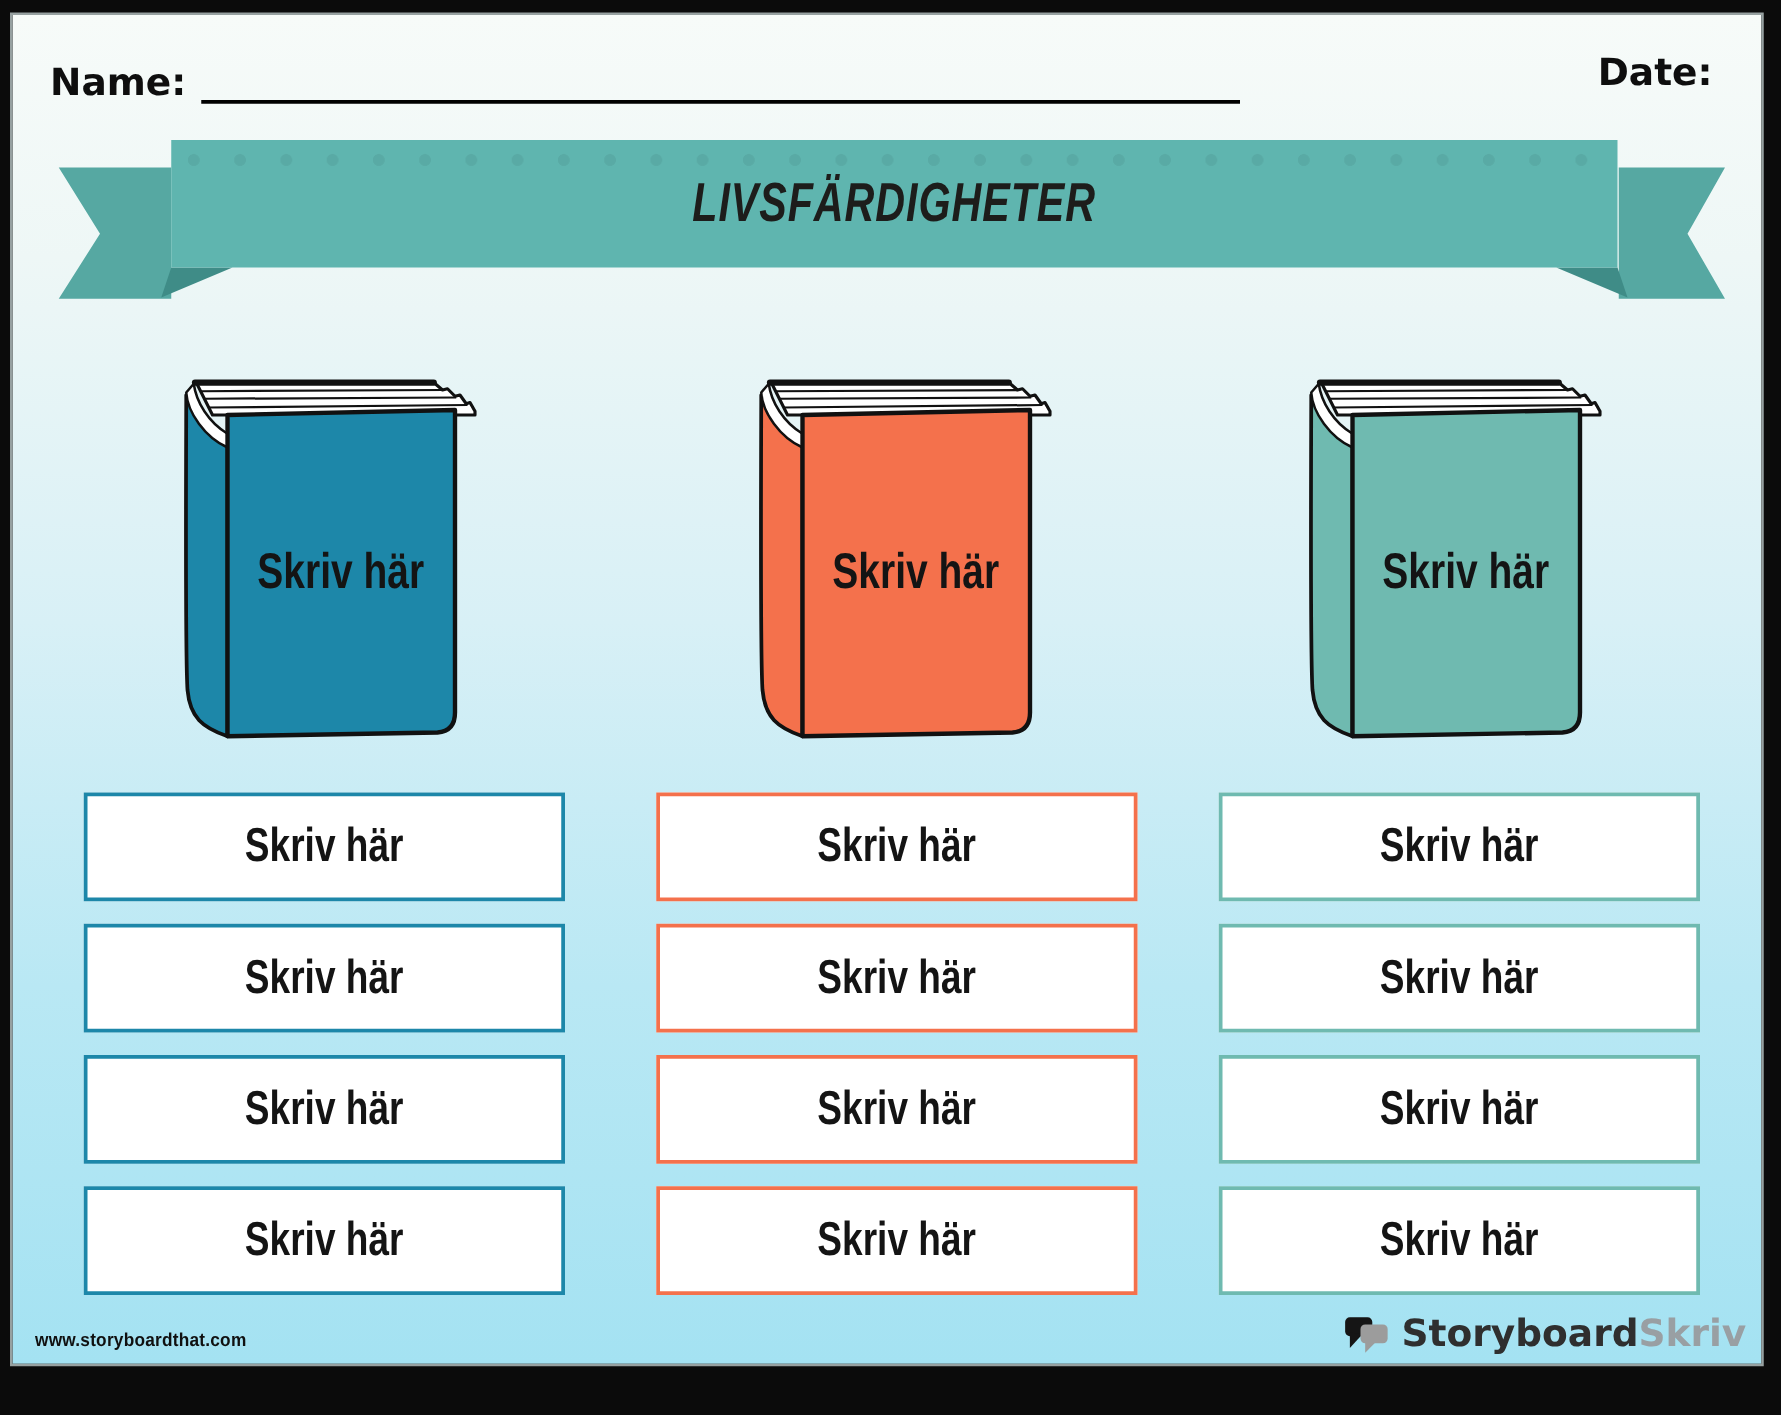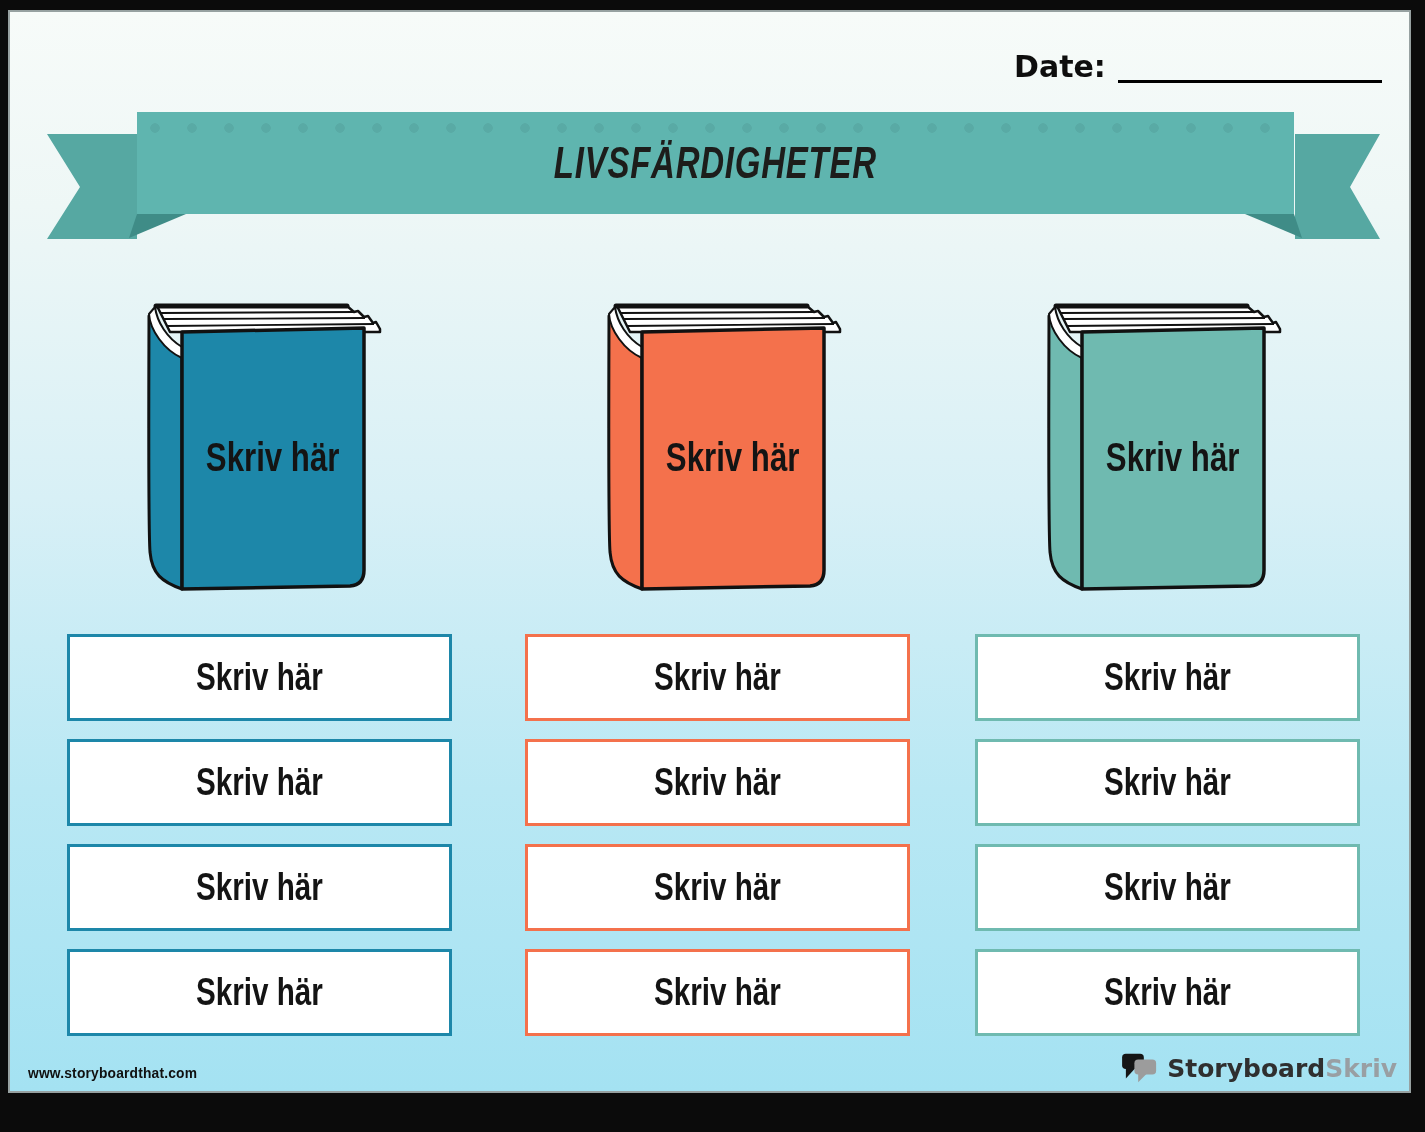--- a/index.html
+++ b/index.html
@@ -19,21 +19,21 @@
   }
   
   .field{position:absolute;display:flex;align-items:flex-end;}
   .field-label{
     font-family:"DejaVu Sans",sans-serif;
     font-weight:700;font-size:30px;color:#0e0e0e;line-height:1.1;
     white-space:nowrap;margin-right:12px;
   }
   .rule{flex:1;border-bottom:3.5px solid #000;height:38px;}
   .field-name{left:30px;top:30px;width:952px;}
-  .field-date{left:1004px;top:30px;width:368px;}
+  .field-date{left:1004px;top:30px;width:368px;flex-direction:column;}
   
   .ribbon-svg{position:absolute;left:29px;top:112px;width:1350px;height:128px;}
   .ribbon-band{
     position:absolute;left:127px;top:100px;width:1157px;height:102px;
     display:flex;align-items:center;justify-content:center;
     background-image:
       radial-gradient(circle 5px at 18px 16px, rgba(0,0,0,0.06) 4.5px, transparent 5px);
     background-size:37px 102px;
     background-repeat:repeat-x;
     font-style:italic;
@@ -66,31 +66,35 @@
   
   .site-url{
     position:absolute;left:18px;bottom:10px;
     font-size:15px;font-weight:700;color:#101010;
     display:inline-block;transform:scaleX(0.92);transform-origin:left bottom;
     letter-spacing:0.2px;
   }
   .logo{
     position:absolute;right:12px;bottom:6px;
     display:flex;align-items:center;
-    font-family:"DejaVu Sans",sans-serif;font-weight:600;font-size:25px;
+    font-family:"DejaVu Sans",sans-serif;font-weight:600;font-size:30px;
   }
   .logo svg{margin-right:6px;}
   .logo-storyboard{color:#2f2f2f;}
   .logo-that{color:#999fa3;}
 </style>
 </head>
 <body>
 
 <div class="page">
 
+  <div class="field field-name">
+    <span class="field-label">Name:</span>
+    <span class="rule"></span>
+  </div>
   <div class="field field-date">
     <span class="field-label">Date:</span>
     <span class="rule"></span>
   </div>
 
   <svg class="ribbon-svg" viewBox="0 0 1350 128" aria-hidden="true">
     <polygon points="8,10 98,10 98,115 8,115 41,63" fill="#56a8a2"></polygon>
     <polygon points="1341,10 1256,10 1256,115 1341,115 1311,63" fill="#56a8a2"></polygon>
     <polygon points="147,90 98,90 90,114" fill="#3f8c87"></polygon>
     <polygon points="1206,90 1255,90 1263,114" fill="#3f8c87"></polygon>

